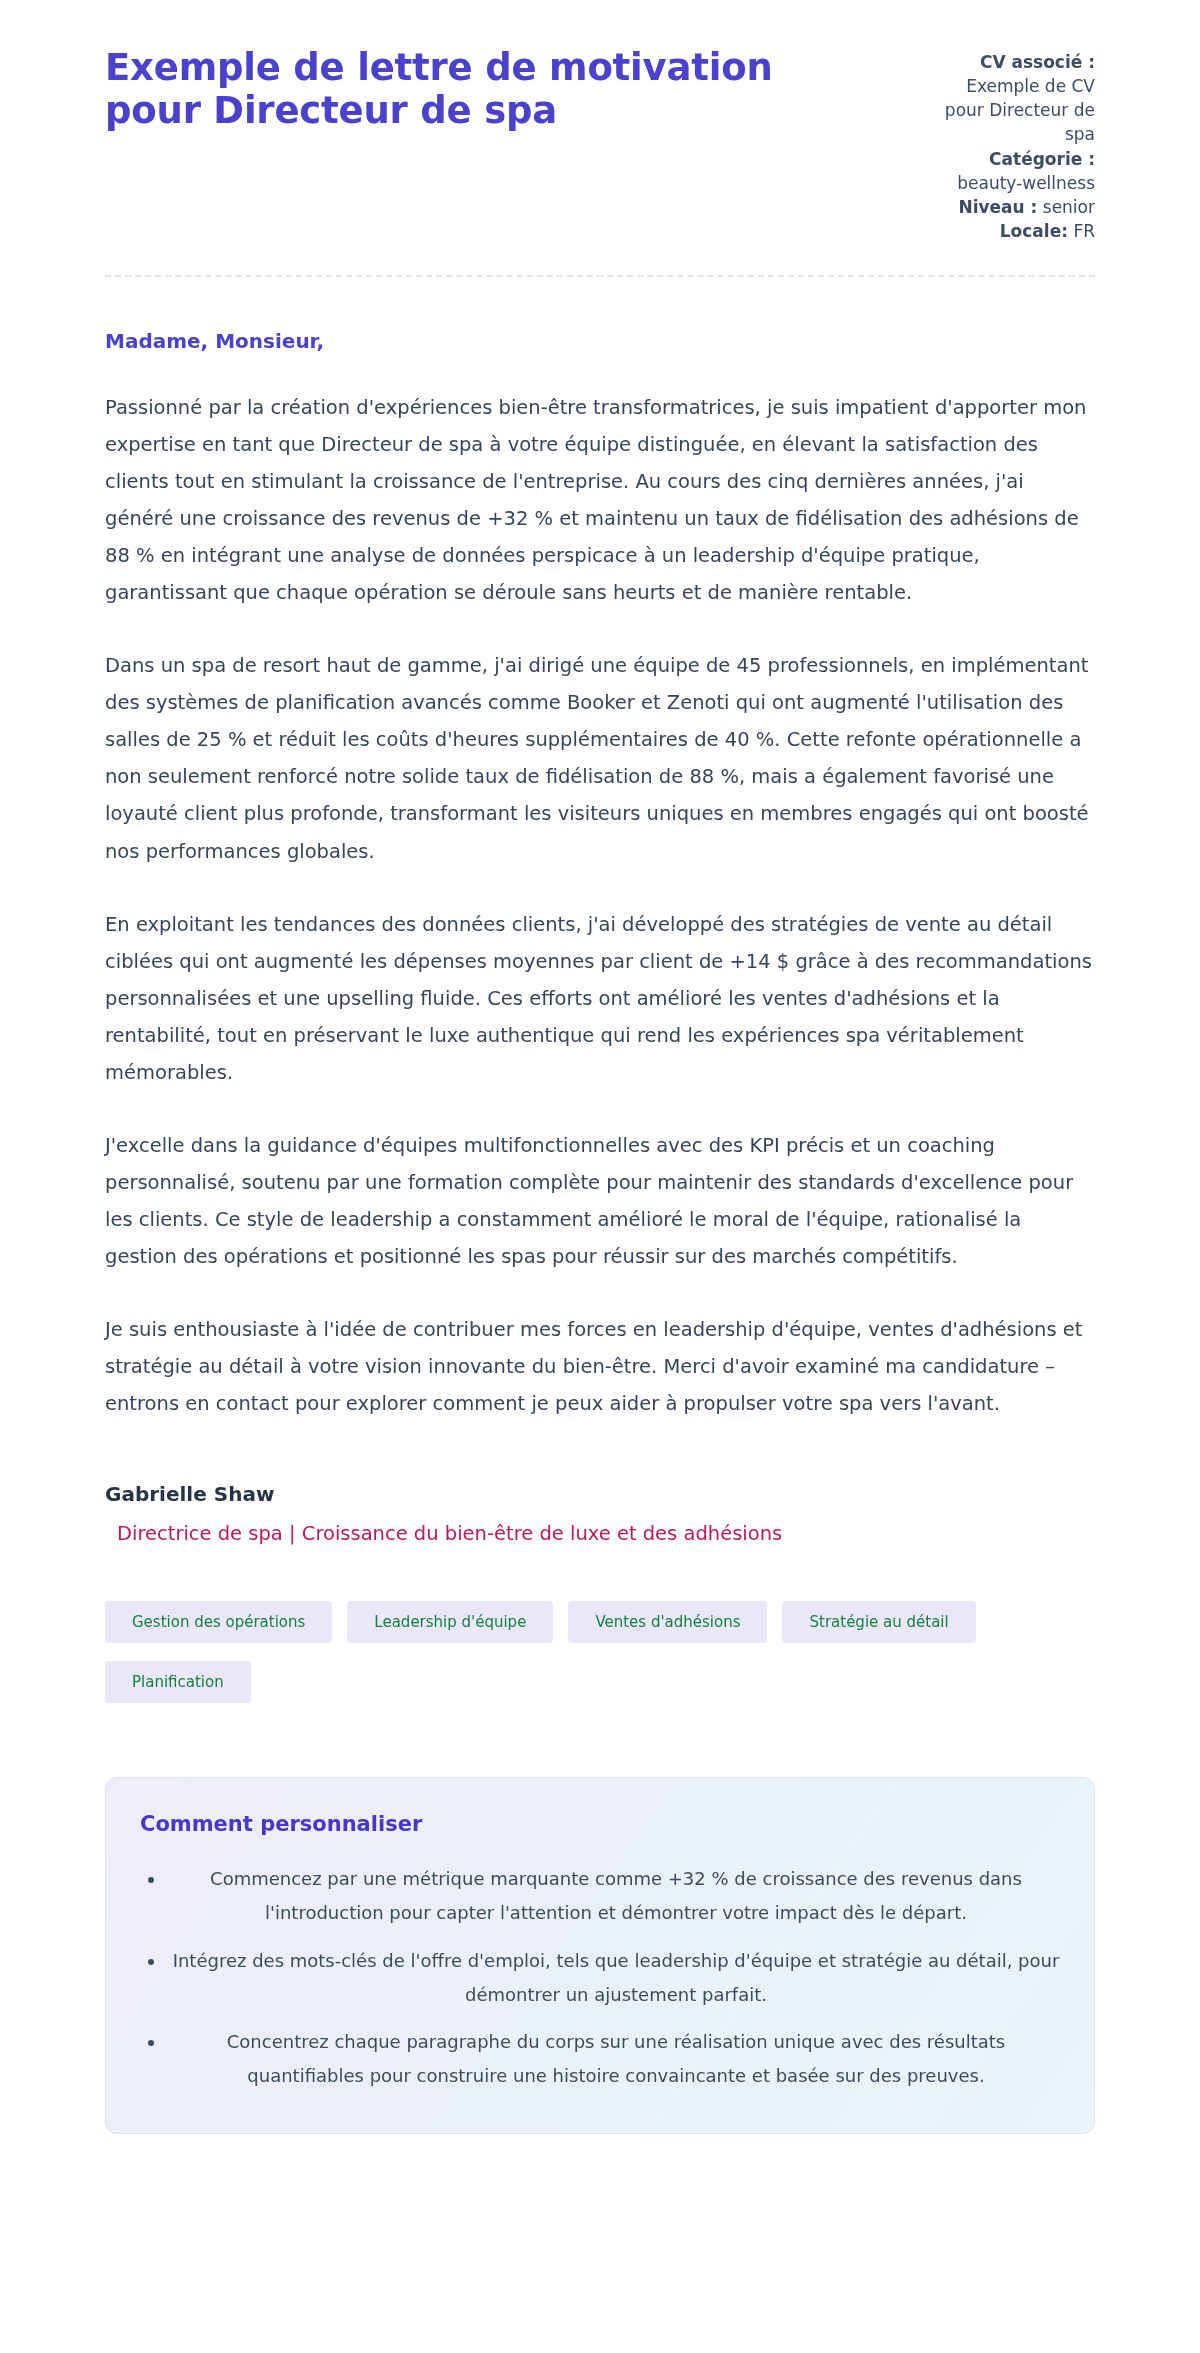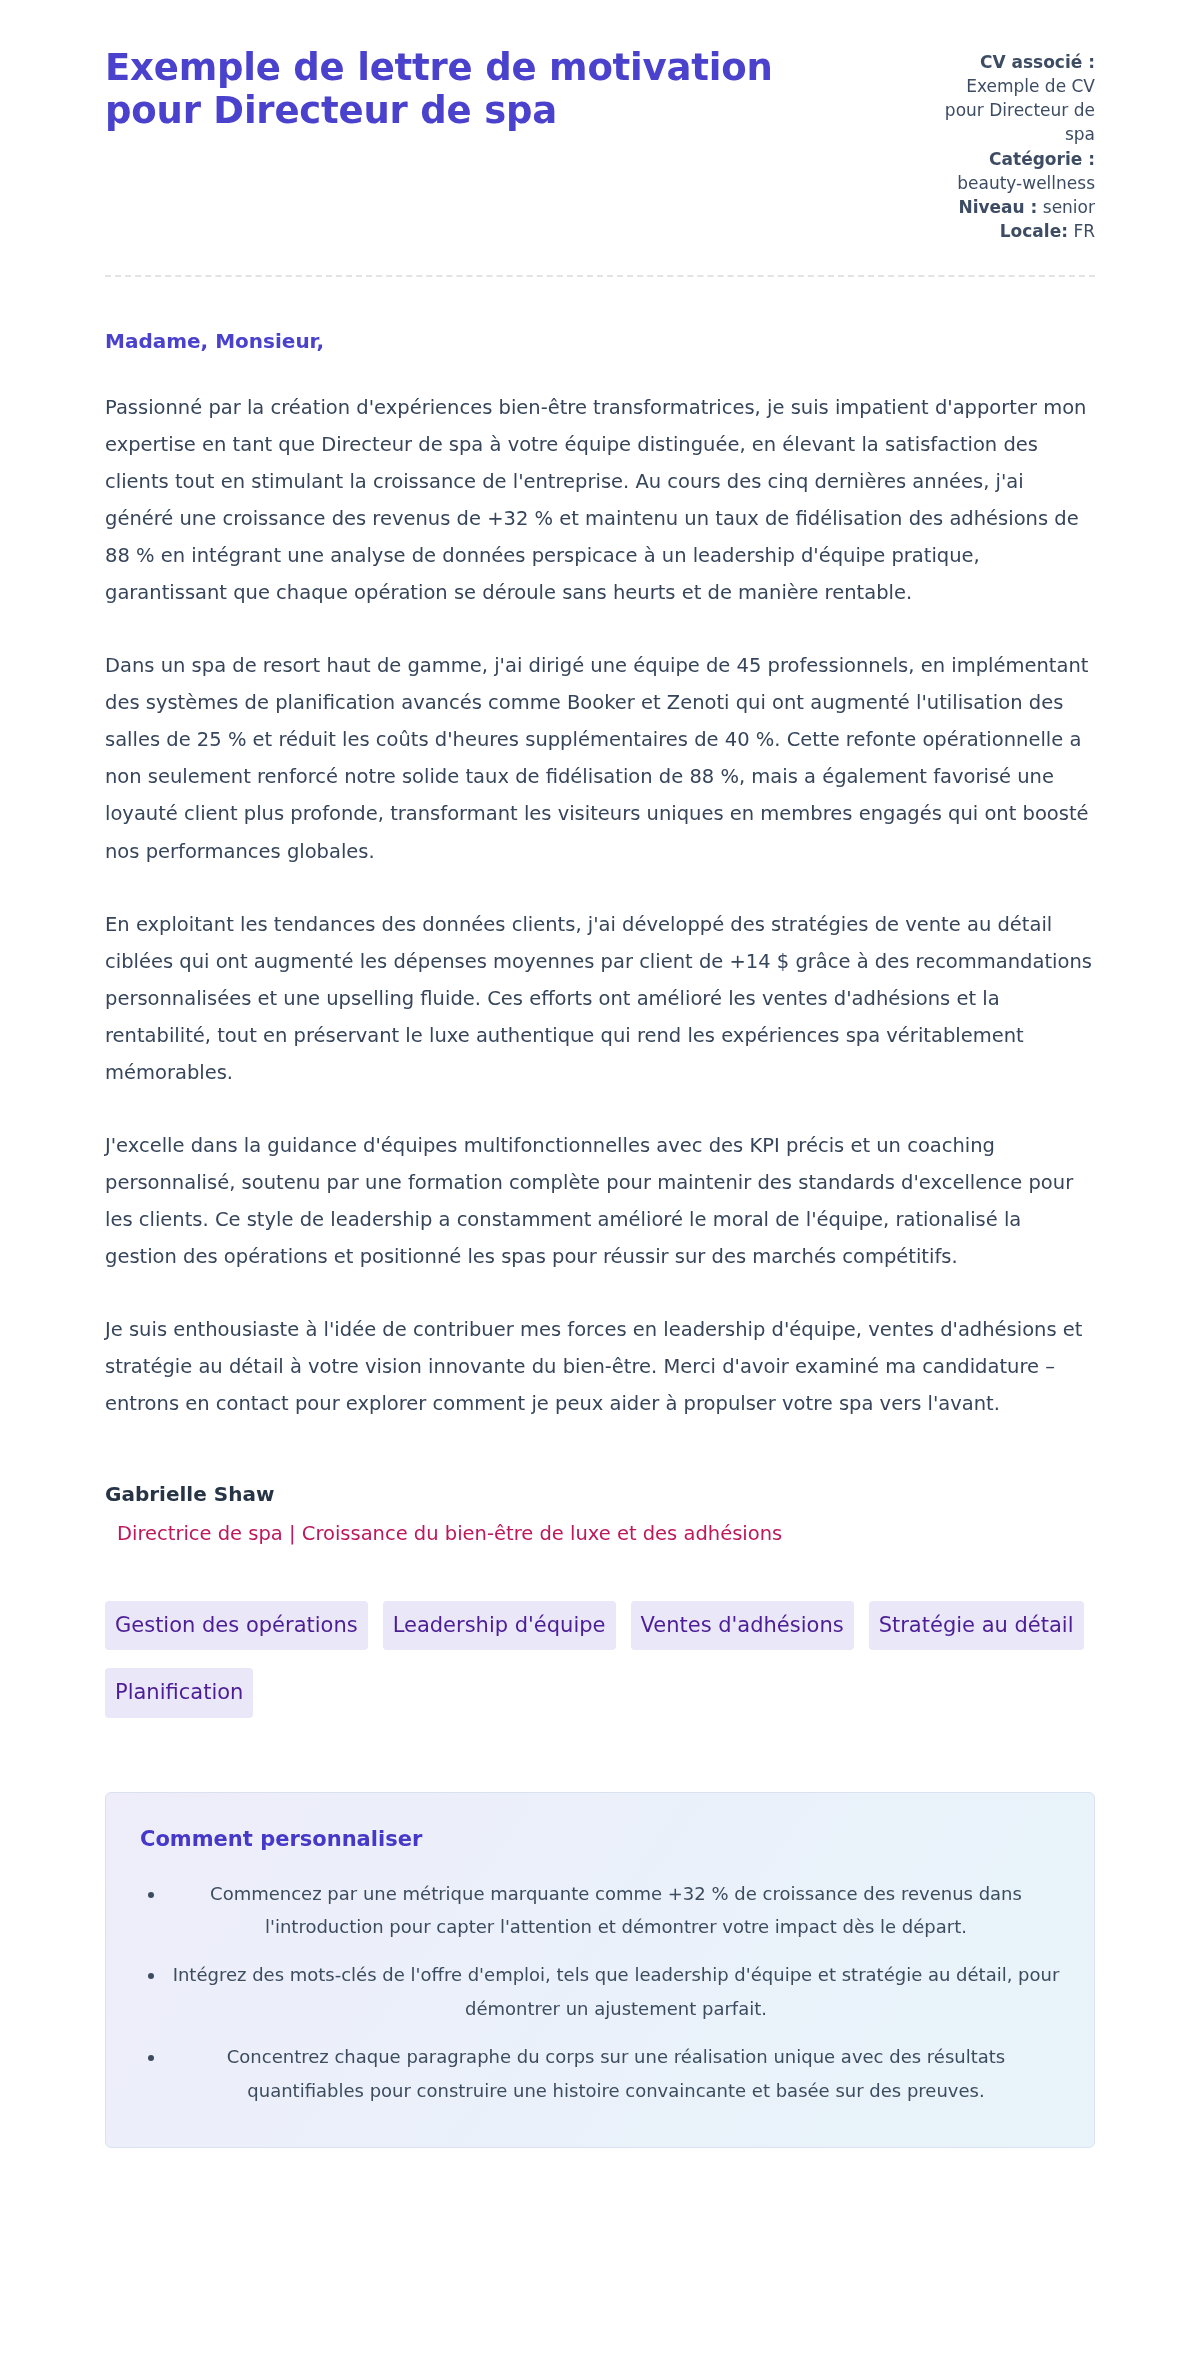--- a/index.html
+++ b/index.html
@@ -93,34 +93,34 @@
   
   .tags {
     margin-top: 56px;
     display: flex;
     flex-wrap: wrap;
     gap: 18px 15px;
   }
   .tag {
     display: inline-block;
     background: #e9e7f8;
-    color: #4c1d95;
-    font-size: 21px;
+    color: #15803d;
+    font-size: 15px;
     line-height: 1.2;
-    padding: 12px 10px;
+    padding: 12px 27px;
     border-radius: 4px;
     white-space: nowrap;
   }
 
   
   .tips {
     margin-top: 74px;
     background: linear-gradient(125deg, #eeedf9 0%, #eaf1fa 55%, #e8f4f9 100%);
     border: 1px solid #dbe2ef;
-    border-radius: 6px;
+    border-radius: 12px;
     padding: 34px 34px 40px 34px;
   }
   .tips-title {
     margin: 0 0 26px 0;
     font-size: 21px;
     font-weight: 700;
     color: #4638c9;
   }
   .tips-list {
     margin: 0;

